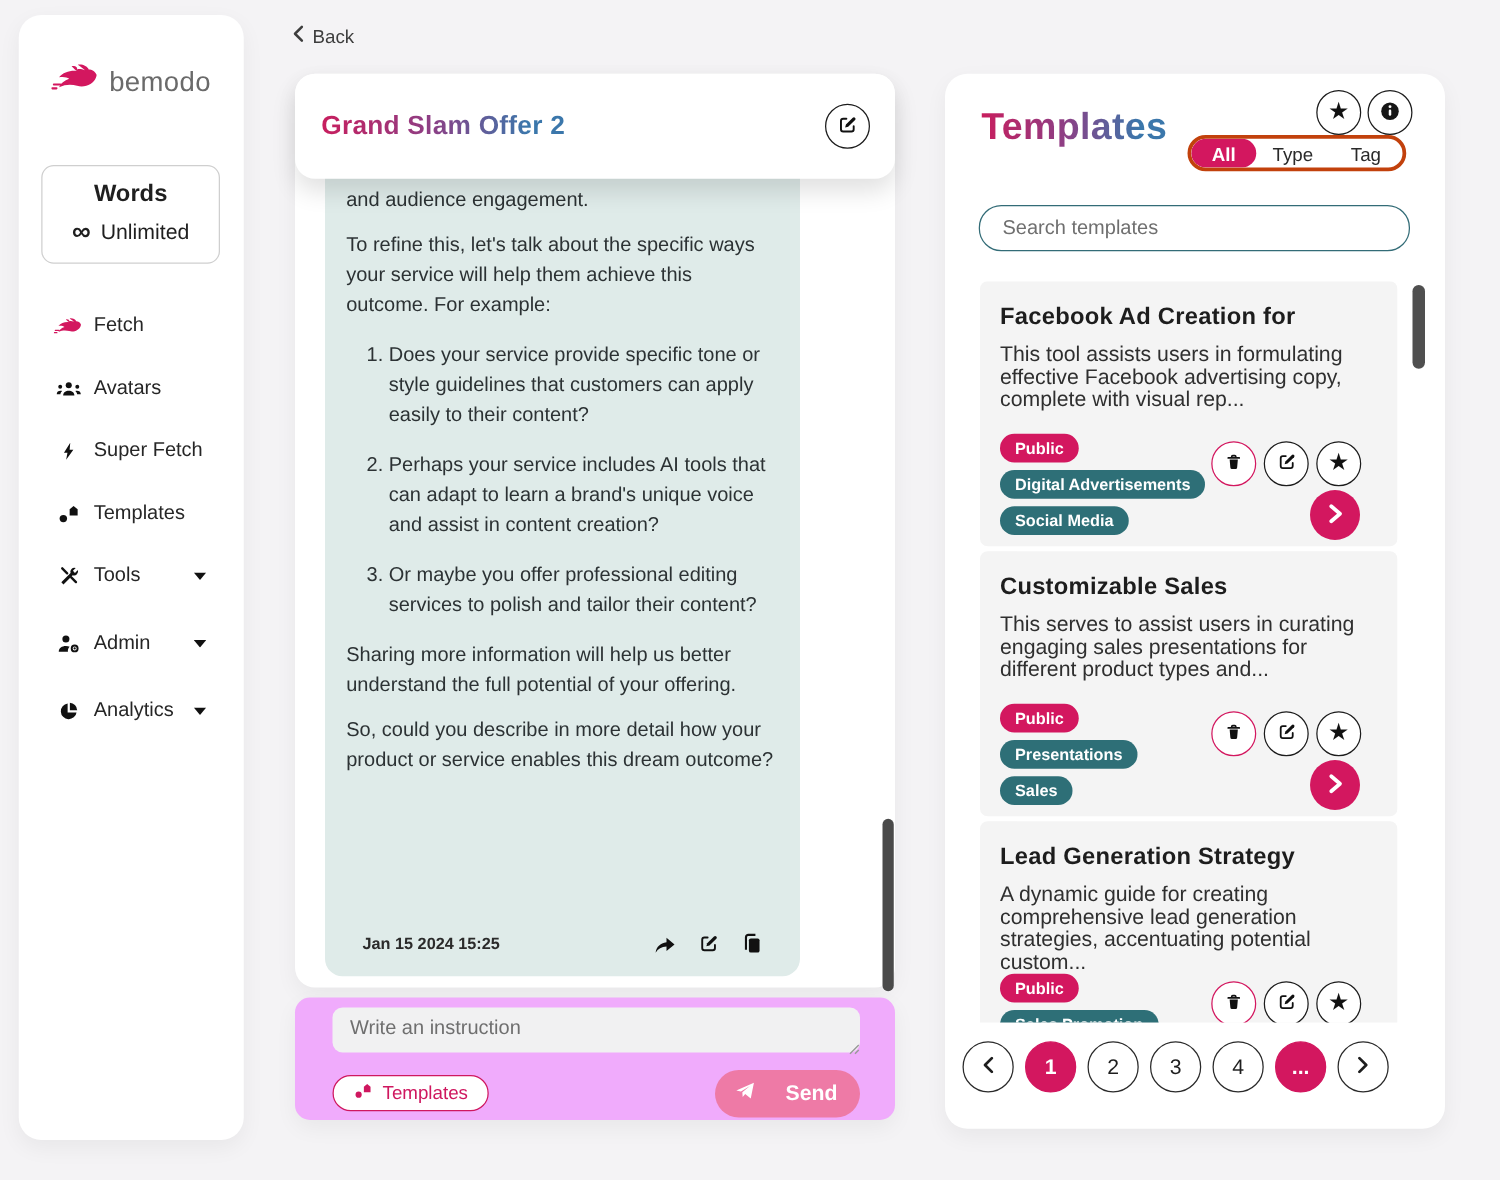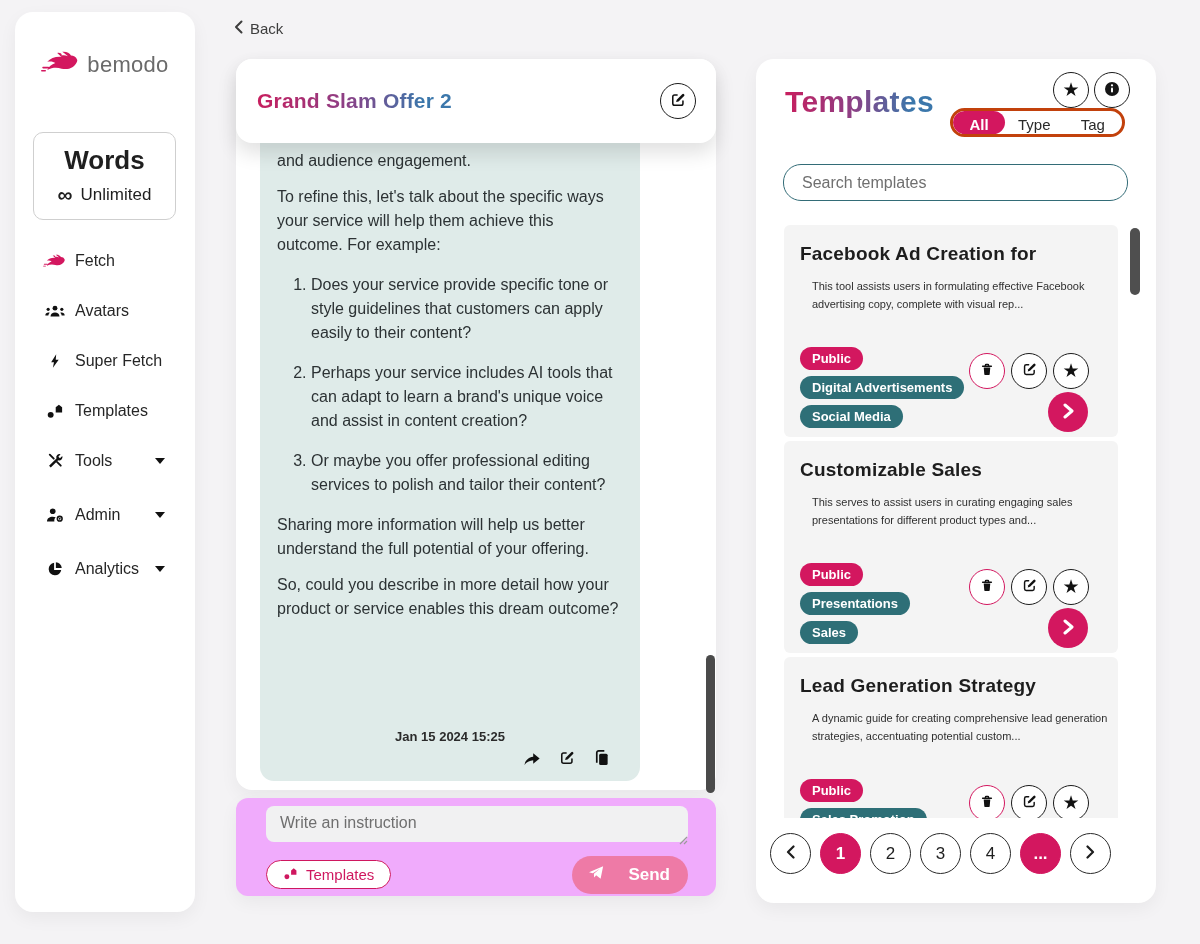--- a/index.html
+++ b/index.html
@@ -9,21 +9,21 @@
     background:#f4f3f5; color:#232323;
     font-family:"Liberation Sans", sans-serif;
   }
   .panel { position:absolute; background:#fff; border-radius:18px; box-shadow:0 6px 18px rgba(0,0,0,.05); }
 
   
   .sidebar { left:15px; top:12px; width:180px; height:900px; }
   .logo-row { position:absolute; top:38px; left:0; right:0; display:flex; align-items:center; justify-content:center; gap:6px; }
   .brand-text { font-size:22px; color:#6a6a6a; letter-spacing:.3px; }
   .words-box { position:absolute; top:120px; left:18px; width:143px; border:1px solid #cfcfcf; border-radius:10px; text-align:center; padding:12px 0 14px; background:#fff; }
-  .words-title { font-size:26px; font-weight:700; color:#1f1f1f; }
+  .words-title { font-size:19px; font-weight:700; color:#1f1f1f; }
   .words-value { margin-top:9px; font-size:17px; color:#1f1f1f; display:flex; align-items:center; justify-content:center; gap:8px; }
   .infinity { font-size:21px; font-weight:700; line-height:14px; }
   .nav { position:absolute; top:224px; left:0; right:0; }
   .nav-item { height:50px; display:flex; align-items:center; padding:0 30px 0 28px; font-size:16px; color:#262626; cursor:pointer; }
   .nav-item.mt { margin-top:4px; }
   .nicon { width:24px; display:flex; justify-content:center; margin-right:8px; flex:0 0 24px; }
   .caret { margin-left:auto; display:flex; }
 
   
   .back-btn { position:absolute; left:234px; top:20px; display:flex; align-items:center; gap:7px; font-size:15px; color:#3d3d3d; cursor:pointer; }
@@ -35,21 +35,21 @@
   .chat-title { font-size:21px; letter-spacing:.2px; }
   .circle-btn { width:36px; height:36px; border:1.6px solid #1c1c1c; border-radius:50%; background:#fff;
     display:flex; align-items:center; justify-content:center; cursor:pointer; padding:0; }
   .chat-header .circle-btn { margin-left:auto; }
 
   .bubble { position:absolute; left:260px; top:127px; width:380px; height:654px; background:#dfebe9; border-radius:14px;
     z-index:1; padding:22px 18px 12px 17px; font-size:16px; line-height:24px; color:#2c3234; display:flex; flex-direction:column; }
   .bubble p { margin:0 0 12px; }
   .bubble ol { margin:4px 0 0; padding-left:34px; }
   .bubble li { margin-bottom:16px; }
-  .bubble-footer { margin-top:auto; display:flex; align-items:center; padding:0 12px 2px 13px;flex-direction:column; }
+  .bubble-footer { margin-top:auto; display:flex; align-items:center; padding:0 12px 2px 13px; }
   .timestamp { font-size:13px; font-weight:700; color:#2b2b2b; }
   .msg-icons { margin-left:auto; display:flex; gap:17px; align-items:center; }
   .msg-icons span { display:flex; cursor:pointer; }
 
   .chat-scrollbar { position:absolute; left:706px; top:655px; width:9px; height:138px; background:#4a4a4a; border-radius:5px; z-index:4; }
 
   .composer { position:absolute; left:236px; top:798px; width:480px; height:98px; background:#f0abfc; border-radius:12px;
     box-shadow:0 6px 18px rgba(0,0,0,.05); z-index:2; }
   .instruction { position:absolute; left:30px; top:8px; width:422px; height:36px; background:#f1f1f2; border:none; border-radius:8px;
     padding:8px 14px 0; font-size:16px; color:#444; resize:none; font-family:inherit; outline:none; }
@@ -70,21 +70,21 @@
     display:flex; align-items:center; overflow:hidden; }
   .tab { flex:1; text-align:center; font-size:15px; color:#2a2a2a; height:100%; line-height:27px; cursor:pointer; }
   .tab.active { flex:0 0 52px; background:#d3175f; color:#fff; font-weight:700; border-radius:15px; }
   .search-input { position:absolute; left:27px; top:105px; width:345px; height:37px; border:1px solid #336c77; border-radius:18px;
     background:#fff; padding:0 18px; font-size:16px; color:#555; font-family:inherit; outline:none; }
   .search-input::placeholder { color:#6f6f6f; }
 
   .cards { position:absolute; left:28px; top:166px; width:334px; height:593px; overflow:hidden; display:flex; flex-direction:column; gap:4px; }
   .card { background:#f4f4f4; border-radius:6px; padding:18px 16px 14px; position:relative; flex:0 0 212px; }
   .card-title { font-size:19px; font-weight:800; color:#1d1d1d; letter-spacing:.2px; margin:0 0 10px; }
-  .card-desc { font-size:11px; line-height:18px; color:#2f2f2f; margin:12px; width:302px; }
+  .card-desc { font-size:17px; line-height:18px; color:#2f2f2f; margin:0; width:302px; }
   .tags { position:absolute; left:16px; top:122px; display:flex; flex-direction:column; align-items:flex-start; gap:6px; }
   .tag { height:23px; line-height:23px; padding:0 12px; border-radius:12px; color:#fff; font-size:13px; font-weight:700; white-space:nowrap; cursor:pointer; }
   .tag.public { background:#d3175f; }
   .tag.teal { background:#2e6f77; }
   .icon-row { position:absolute; left:185px; top:128px; display:flex; gap:6px; }
   .trash-circle { border-color:#d3175f; }
   .go-btn { position:absolute; left:264px; top:167px; width:40px; height:40px; border-radius:50%; background:#d3175f; border:none;
     display:flex; align-items:center; justify-content:center; cursor:pointer; }
   .tp-scrollbar { position:absolute; left:374px; top:169px; width:10px; height:67px; background:#4f4f4f; border-radius:5px; }
 

